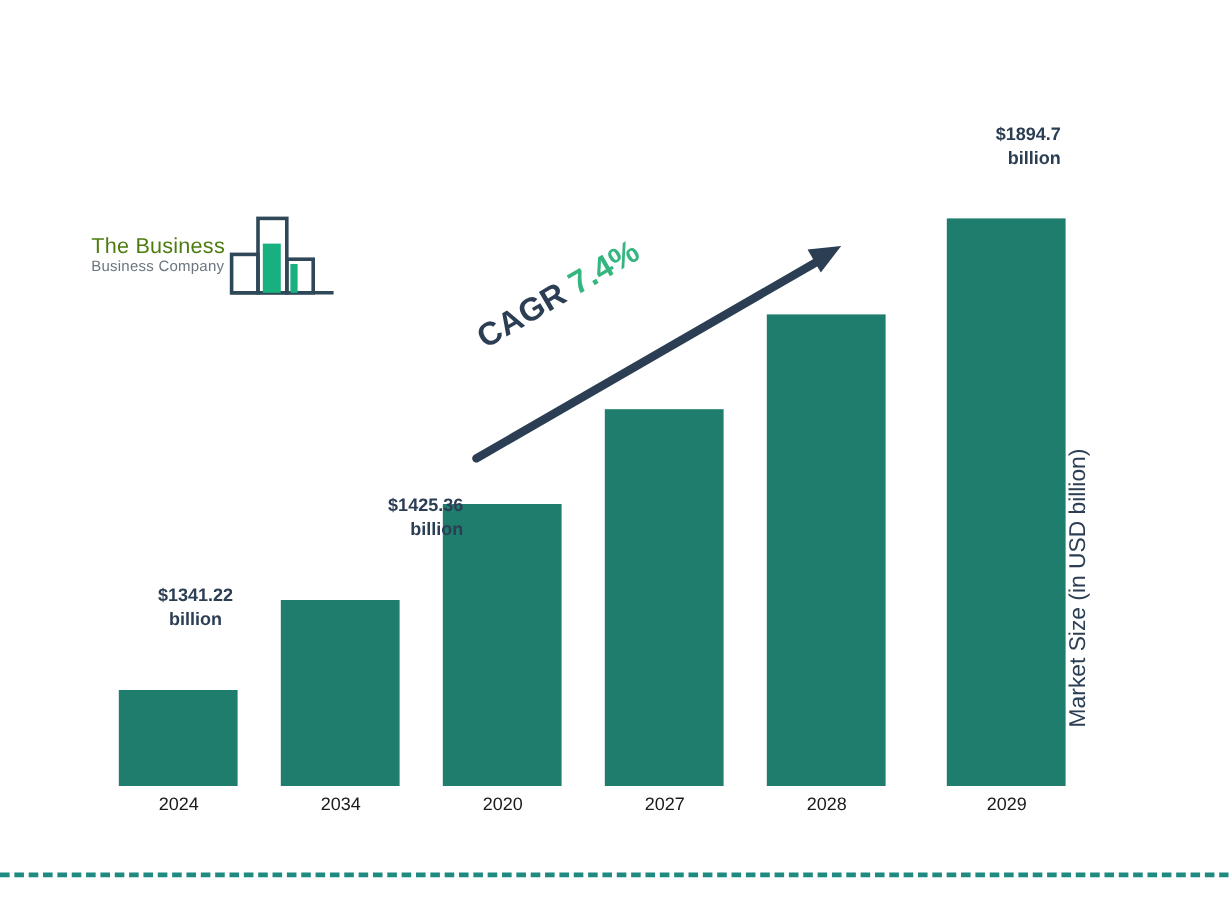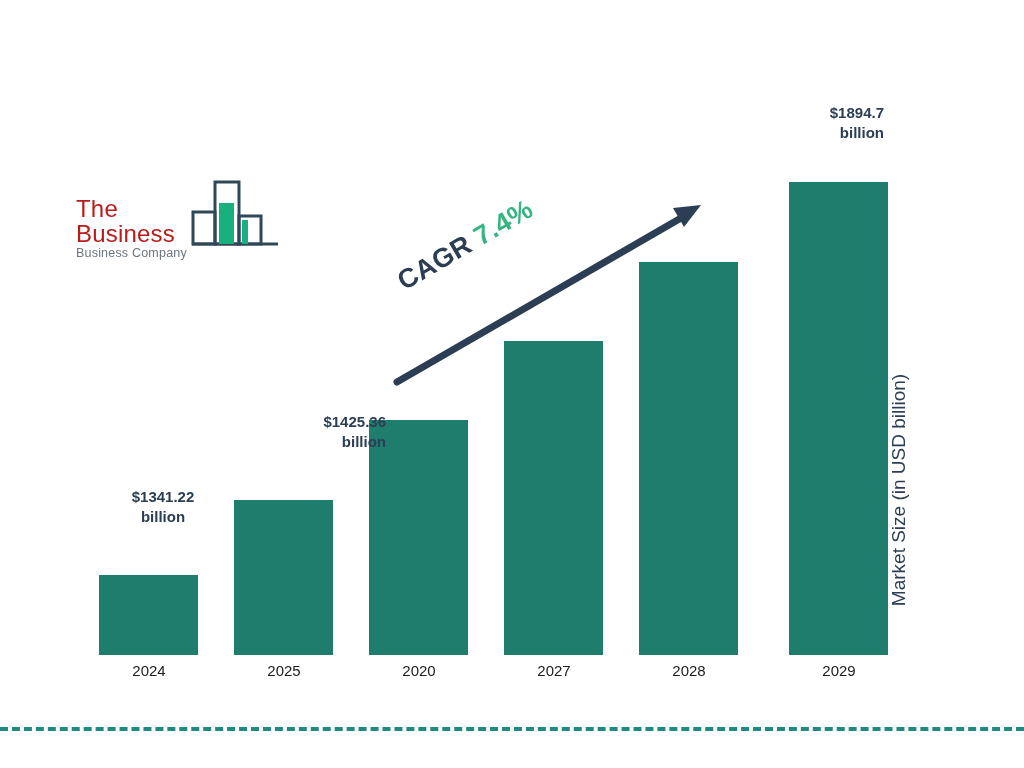--- a/index.html
+++ b/index.html
@@ -42,22 +42,22 @@
     width: 212px;
     height: 82px;
   }
   #logo-text {
     position: absolute;
     left: 4px;
     top: 24px;
     width: 140px;
   }
   #logo-text-main {
-    font-size: 24px;
-    color: #b91c1c;
+    font-size: 18px;
+    color: #4d7c0f;
     letter-spacing: 0.2px;
     line-height: 1.05;
     font-weight: 400;
   }
   #logo-text-sub {
     font-size: 12.5px;
     color: #6b7680;
     letter-spacing: 0.2px;
     line-height: 1.1;
     margin-top: 1px;
@@ -194,21 +194,21 @@
   </div>
 
   <div class="value-label" id="value-label-2024">$1341.22
 billion</div>
   <div class="value-label" id="value-label-2025">$1425.36
 billion</div>
   <div class="value-label" id="value-label-2029">$1894.7
 billion</div>
 
   <div class="x-tick" style="left:99px">2024</div>
-  <div class="x-tick" style="left:234px">2025</div>
+  <div class="x-tick" style="left:234px">2034</div>
   <div class="x-tick" style="left:369px">2020</div>
   <div class="x-tick" style="left:504px">2027</div>
   <div class="x-tick" style="left:639px">2028</div>
   <div class="x-tick" style="left:789px">2029</div>
 
   <div id="y-axis-title">Market Size (in USD billion)</div>
 
   <div id="footer-rule"></div>
 
 </div>

